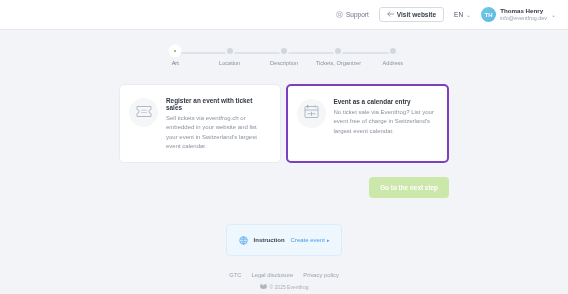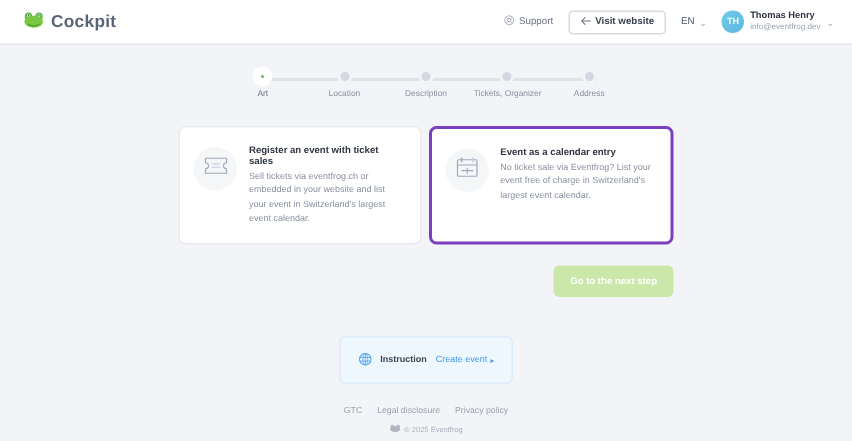--- a/index.html
+++ b/index.html
@@ -135,35 +135,20 @@
     display: flex; flex-direction: column; align-items: center; gap: 6px;
   }
   .footer-links { display: flex; gap: 10px; }
   .footer-link { font-size: 5.8px; color: #9aa1ae; }
   .copyright { display: flex; align-items: center; gap: 3px; font-size: 5px; color: #a8aeba; }
 </style>
 </head>
 <body>
 
 <div class="header">
-  <div class="brand">
-    <span>
-      <svg width="13" height="11" viewBox="0 0 26 22">
-        <ellipse cx="6" cy="6" rx="5" ry="5.5" fill="#62bb46"></ellipse>
-        <ellipse cx="20" cy="6" rx="5" ry="5.5" fill="#62bb46"></ellipse>
-        <circle cx="6" cy="5" r="1.8" fill="#ffffff"></circle>
-        <circle cx="20" cy="5" r="1.8" fill="#ffffff"></circle>
-        <circle cx="6" cy="5" r="0.9" fill="#2f3542"></circle>
-        <circle cx="20" cy="5" r="0.9" fill="#2f3542"></circle>
-        <ellipse cx="13" cy="13" rx="12.5" ry="8" fill="#7ac943"></ellipse>
-        <path d="M5 16 Q13 21 21 16" stroke="#4f9e35" stroke-width="1.4" fill="none"></path>
-      </svg>
-    </span>
-    <span class="brand-text">Cockpit</span>
-  </div>
 
   <div class="header-right">
 
     <div class="support-btn">
       <span>
         <svg width="7" height="7" viewBox="0 0 16 16">
           <circle cx="8" cy="8" r="6.8" fill="none" stroke="#9aa1ae" stroke-width="1.3"></circle>
           <circle cx="8" cy="8" r="2.6" fill="none" stroke="#9aa1ae" stroke-width="1.3"></circle>
           <path d="M3.3 3.3 L6.1 6.1 M12.7 3.3 L9.9 6.1 M3.3 12.7 L6.1 9.9 M12.7 12.7 L9.9 9.9" stroke="#9aa1ae" stroke-width="1.2"></path>
         </svg>

